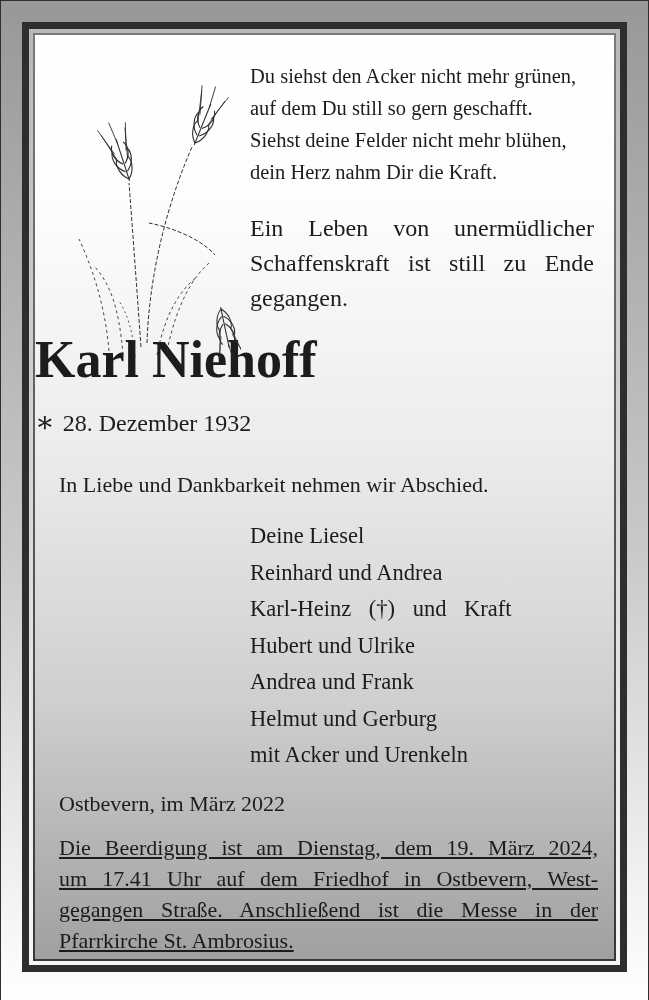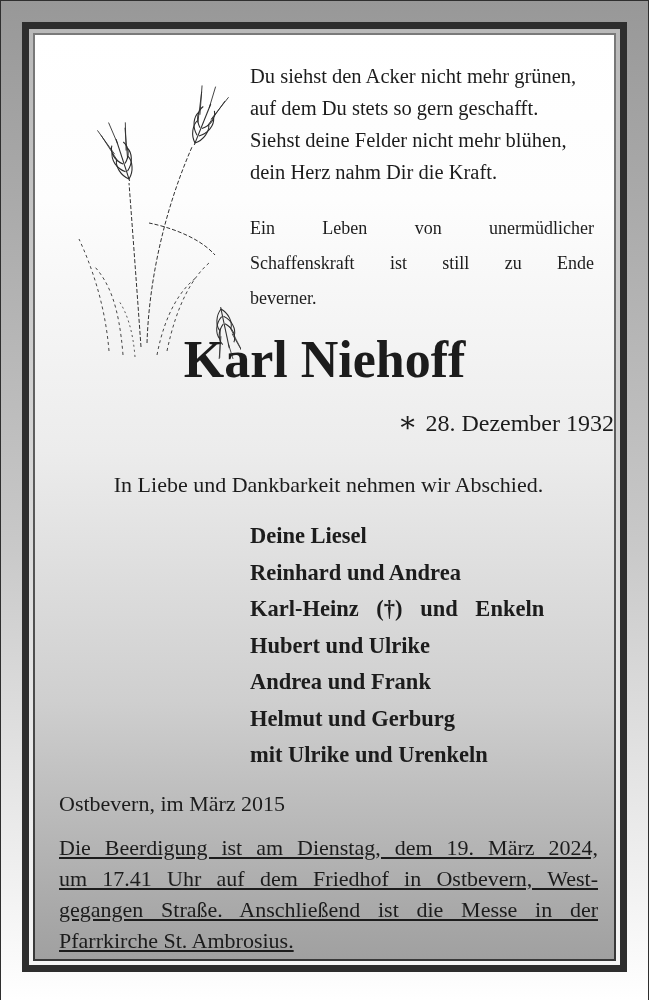--- a/index.html
+++ b/index.html
@@ -14,32 +14,32 @@
   .f2{box-sizing:border-box;height:100%;background:linear-gradient(180deg,#b9b9b9,#f6f6f6);padding:4px;}
   .f3{box-sizing:border-box;height:100%;background:linear-gradient(180deg,#7a7a7a,#383838);padding:2px;}
 
   .content{position:relative;box-sizing:border-box;width:100%;height:100%;overflow:hidden;
            color:#1c1c1c;
            background:linear-gradient(180deg,#ffffff 0%,#fdfdfd 18%,#ececec 45%,#cfcfcf 72%,#a0a0a0 100%);}
 
   .wheat{position:absolute;left:14px;top:16px;}
 
   .poem{margin:25px 18px 0 215px;font-size:20.5px;line-height:32px;white-space:nowrap;}
-  .intro{margin:23px 20px 0 215px;font-size:18px;line-height:35px;}
+  .intro{margin:23px 20px 0 215px;font-size:24px;line-height:35px;}
   .jl{text-align:justify;text-align-last:justify;}
 
-  .name{margin-top:14px;text-align:center;font-size:52px;line-height:60px;font-weight:bold;}
+  .name{margin-top:14px;font-size:52px;line-height:60px;font-weight:bold;}
 
-  .dates{margin-top:16px;display:flex;justify-content:flex-end;gap:54px;font-size:24px;line-height:30px;}
+  .dates{margin-top:16px;display:flex;justify-content:space-between;gap:54px;font-size:24px;line-height:30px;}
   .dates .sym{display:inline-block;margin-right:8px;}
   .sym-star{font-size:29px;position:relative;top:1px;}
 
-  .farewell{margin:32px 16px 0 24px;font-size:22px;line-height:30px;text-align:center;}
+  .farewell{margin:32px 16px 0 24px;font-size:22px;line-height:30px;}
 
-  .family{margin:18px 16px 0 215px;font-size:22.5px;line-height:36.5px;font-weight:bold;white-space:nowrap;}
+  .family{margin:18px 16px 0 215px;font-size:22.5px;line-height:36.5px;font-weight:normal;white-space:nowrap;}
   .family .wide{word-spacing:12px;}
 
   .place{margin:15px 16px 0 24px;font-size:22px;line-height:30px;}
   .funeral{margin:13px 16px 0 24px;font-size:22px;line-height:31px;text-decoration:underline;}
 </style>
 </head>
 <body>
 
 <div class="sheet">
  <div class="f1">
@@ -74,50 +74,50 @@
           <path d="M108,304 C116,262 132,238 148,226" stroke-dasharray="3 3" stroke-width="0.9"></path>
           <path d="M86,306 C84,280 78,262 70,250" stroke-dasharray="2 3" stroke-width="0.8"></path>
         </g>
         <use href="#ear" transform="translate(146,92) rotate(22)"></use>
         <use href="#ear" transform="translate(80,128) rotate(-18)"></use>
         <use href="#ear" transform="translate(172,258) rotate(168) scale(0.95)"></use>
       </svg>
 
       <div class="poem">
         <div>Du siehst den Acker nicht mehr grünen,</div>
-        <div>auf dem Du stets so gern geschafft.</div>
+        <div>auf dem Du still so gern geschafft.</div>
         <div>Siehst deine Felder nicht mehr blühen,</div>
         <div>dein Herz nahm Dir die Kraft.</div>
       </div>
 
       <div class="intro">
         <div class="jl">Ein Leben von unermüdlicher</div>
         <div class="jl">Schaffenskraft ist still zu Ende</div>
-        <div>beverner.</div>
+        <div>gegangen.</div>
       </div>
 
       <div class="name">Karl Niehoff</div>
 
       <div class="dates">
         <span><span class="sym sym-star">∗</span><span>28. Dezember 1932</span></span>
       </div>
 
       <div class="farewell">In Liebe und Dankbarkeit nehmen wir Abschied.</div>
 
       <div class="family">
         <div>Deine Liesel</div>
         <div>Reinhard und Andrea</div>
-        <div class="wide">Karl-Heinz (†) und Enkeln</div>
+        <div class="wide">Karl-Heinz (†) und Kraft</div>
         <div>Hubert und Ulrike</div>
         <div>Andrea und Frank</div>
         <div>Helmut und Gerburg</div>
-        <div>mit Ulrike und Urenkeln</div>
+        <div>mit Acker und Urenkeln</div>
       </div>
 
-      <div class="place">Ostbevern, im März 2015</div>
+      <div class="place">Ostbevern, im März 2022</div>
 
       <div class="funeral">
         <div class="jl">Die Beerdigung ist am Dienstag, dem 19. März 2024,</div>
         <div class="jl">um 17.41 Uhr auf dem Friedhof in Ostbevern, West-</div>
         <div class="jl">gegangen Straße. Anschließend ist die Messe in der</div>
         <div>Pfarrkirche St. Ambrosius.</div>
       </div>
 
     </div>
    </div>

